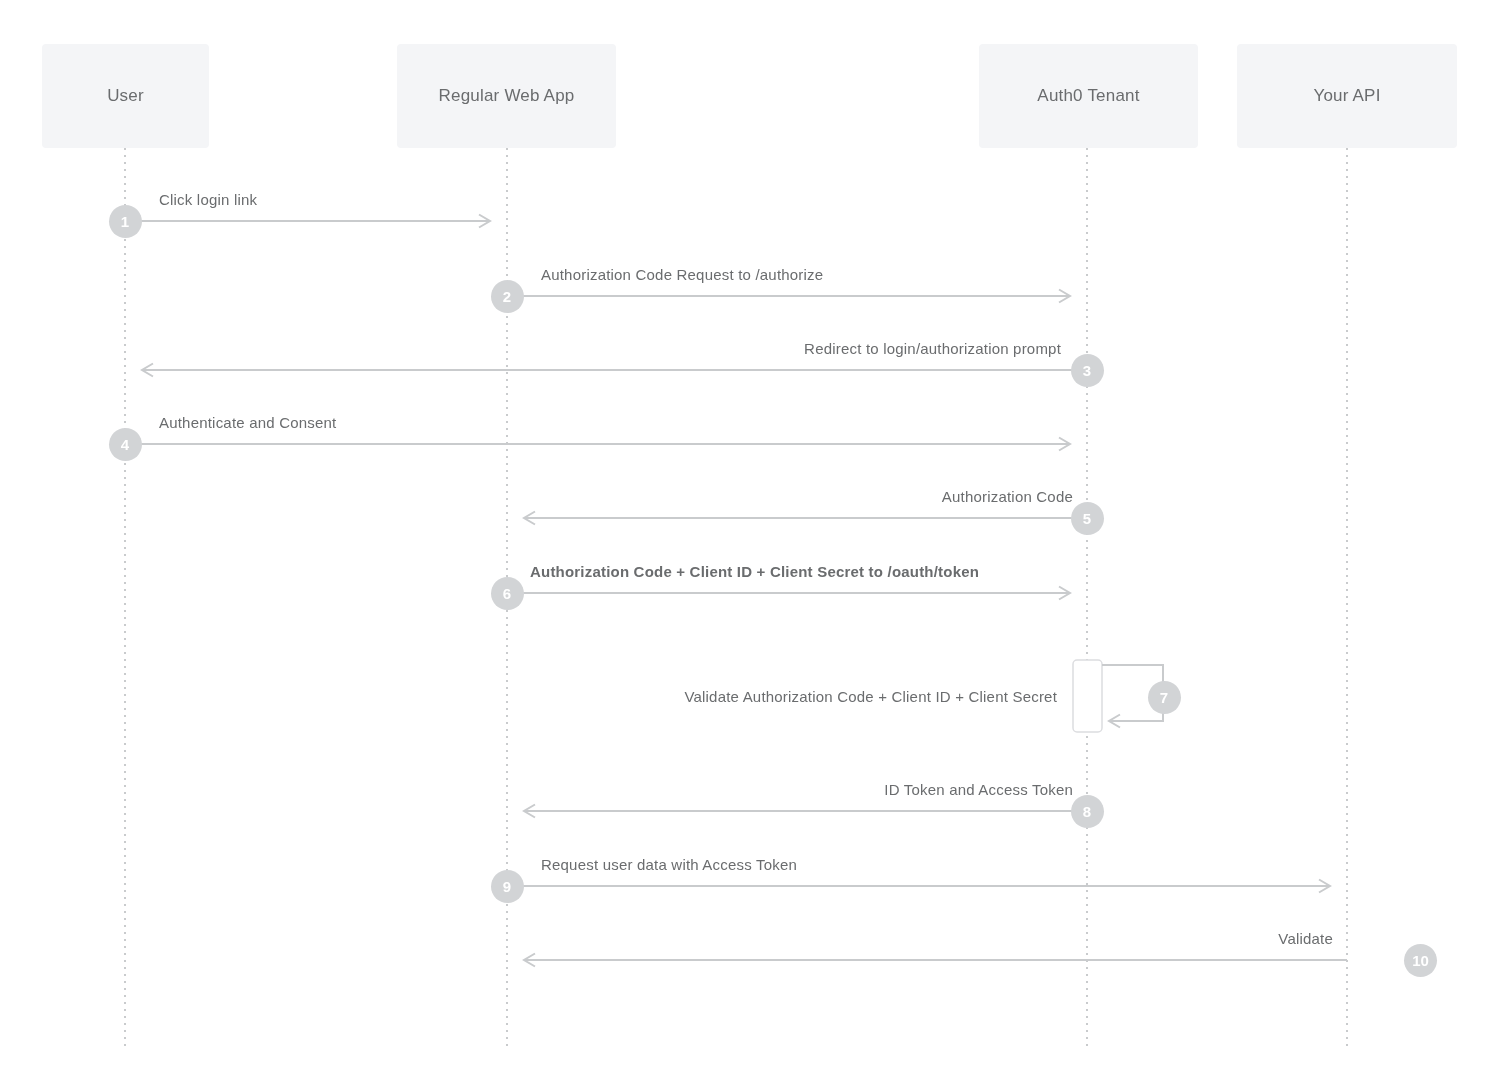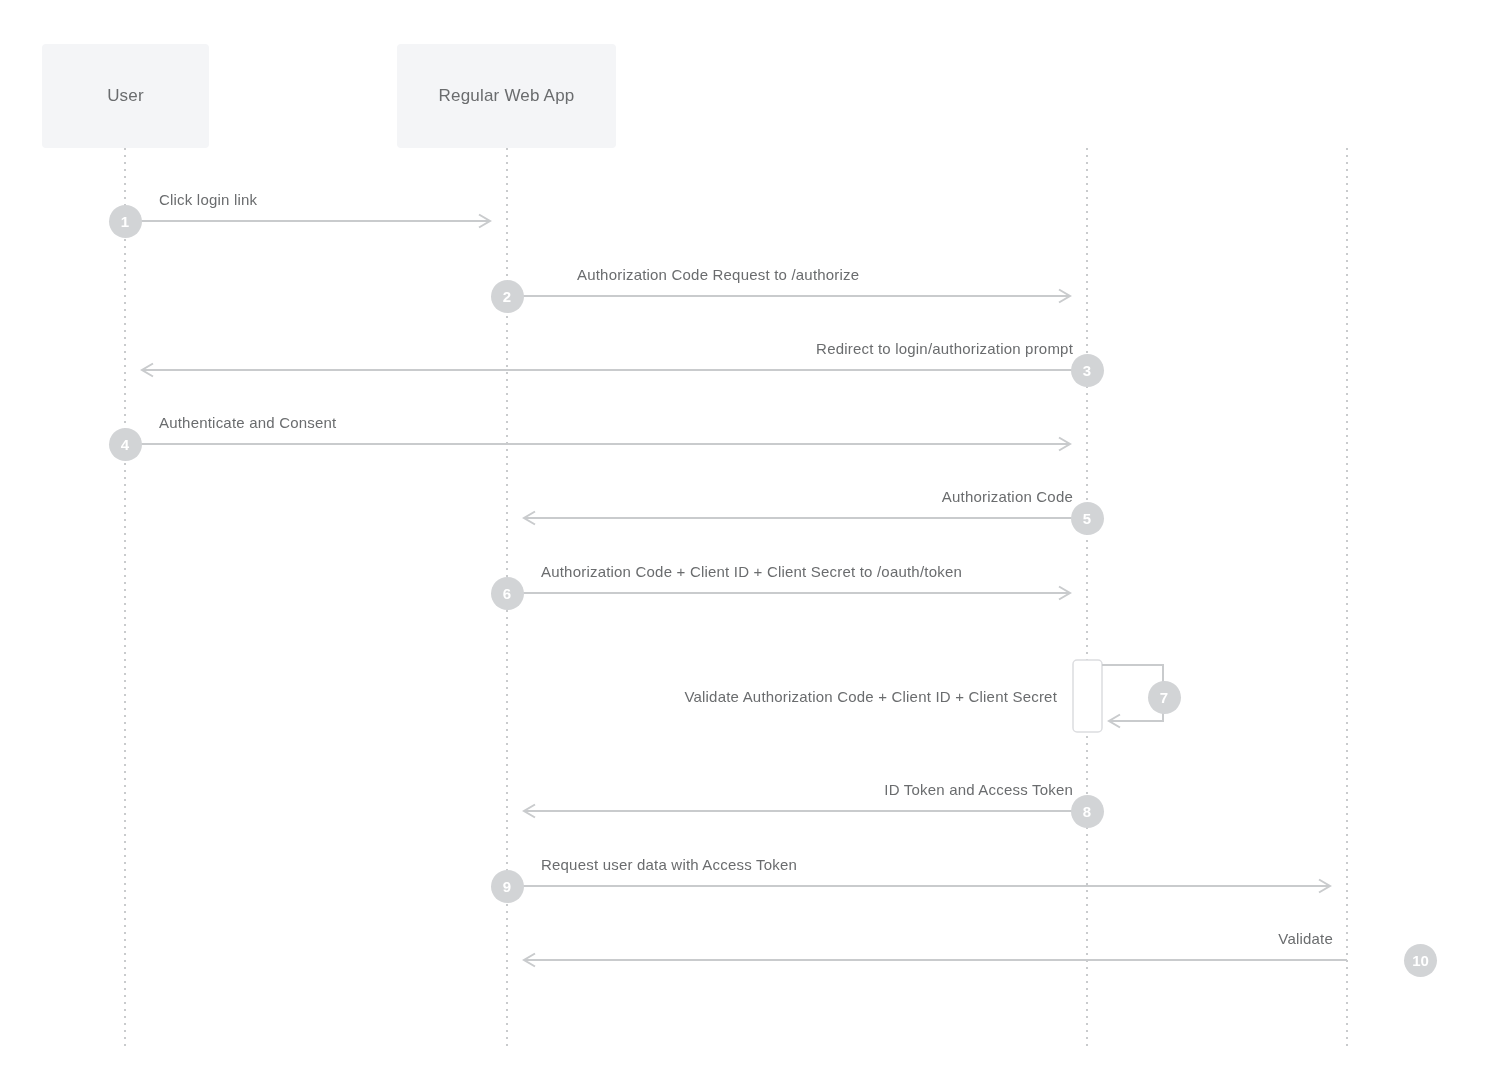--- a/index.html
+++ b/index.html
@@ -55,32 +55,38 @@
       <polyline points="1319,879.5 1330,886 1319,892.5" fill="none" stroke="#c9cbcd" stroke-width="2"></polyline>
       <line x1="1347" y1="960" x2="524" y2="960" fill="none" stroke="#c9cbcd" stroke-width="2"></line>
       <polyline points="535,953.5 524,960 535,966.5" fill="none" stroke="#c9cbcd" stroke-width="2"></polyline>
     </svg>
 <div class="actor" style="left: 397px; width: 219px;">
       <span>Regular Web App</span>
     </div>
     <div class="actor" style="left: 42px; width: 167px;">
       <span>User</span>
     </div>
+    <div class="actor" style="left: 979px; width: 219px;">
+      <span>Auth0 Tenant</span>
+    </div>
+    <div class="actor" style="left: 1237px; width: 220px;">
+      <span>Your API</span>
+    </div>
     <div class="badge" style="left: 108.5px; top: 204.5px;">1</div>
     <div class="msg-label" style="left: 159px; top: 188px;">Click login link</div>
     <div class="badge" style="left: 490.5px; top: 279.5px;">2</div>
-    <div class="msg-label" style="left: 541px; top: 263px; margin-left: 36px;">Authorization Code Request to /authorize</div>
+    <div class="msg-label" style="left: 541px; top: 263px;">Authorization Code Request to /authorize</div>
     <div class="badge" style="left: 1070.5px; top: 353.5px;">3</div>
-    <div class="msg-label" style="right: 427px; text-align: right; top: 337px;">Redirect to login/authorization prompt</div>
+    <div class="msg-label" style="right: 439px; text-align: right; top: 337px;">Redirect to login/authorization prompt</div>
     <div class="badge" style="left: 108.5px; top: 427.5px;">4</div>
     <div class="msg-label" style="left: 159px; top: 411px;">Authenticate and Consent</div>
     <div class="badge" style="left: 1070.5px; top: 501.5px;">5</div>
     <div class="msg-label" style="right: 427px; text-align: right; top: 485px;">Authorization Code</div>
     <div class="badge" style="left: 490.5px; top: 576.5px;">6</div>
-    <div class="msg-label" style="left: 541px; top: 560px;">Authorization Code + Client ID + Client Secret to /oauth/token</div>
+    <div class="msg-label" style="left: 530px; top: 560px; font-weight: bold;">Authorization Code + Client ID + Client Secret to /oauth/token</div>
     <div class="badge" style="left: 1147.5px; top: 680.5px;">7</div>
     <div class="msg-label" style="right: 443px; text-align: center; top: 685px;">Validate Authorization Code + Client ID + Client Secret</div>
     <div class="badge" style="left: 1070.5px; top: 794.5px;">8</div>
     <div class="msg-label" style="right: 427px; text-align: right; top: 778px;">ID Token and Access Token</div>
     <div class="badge" style="left: 490.5px; top: 869.5px;">9</div>
     <div class="msg-label" style="left: 541px; top: 853px;">Request user data with Access Token</div>
     <div class="badge" style="left: 1404px; top: 943.5px;">10</div>
     <div class="msg-label" style="right: 167px; text-align: right; top: 927px;">Validate</div>
   </div>
 

